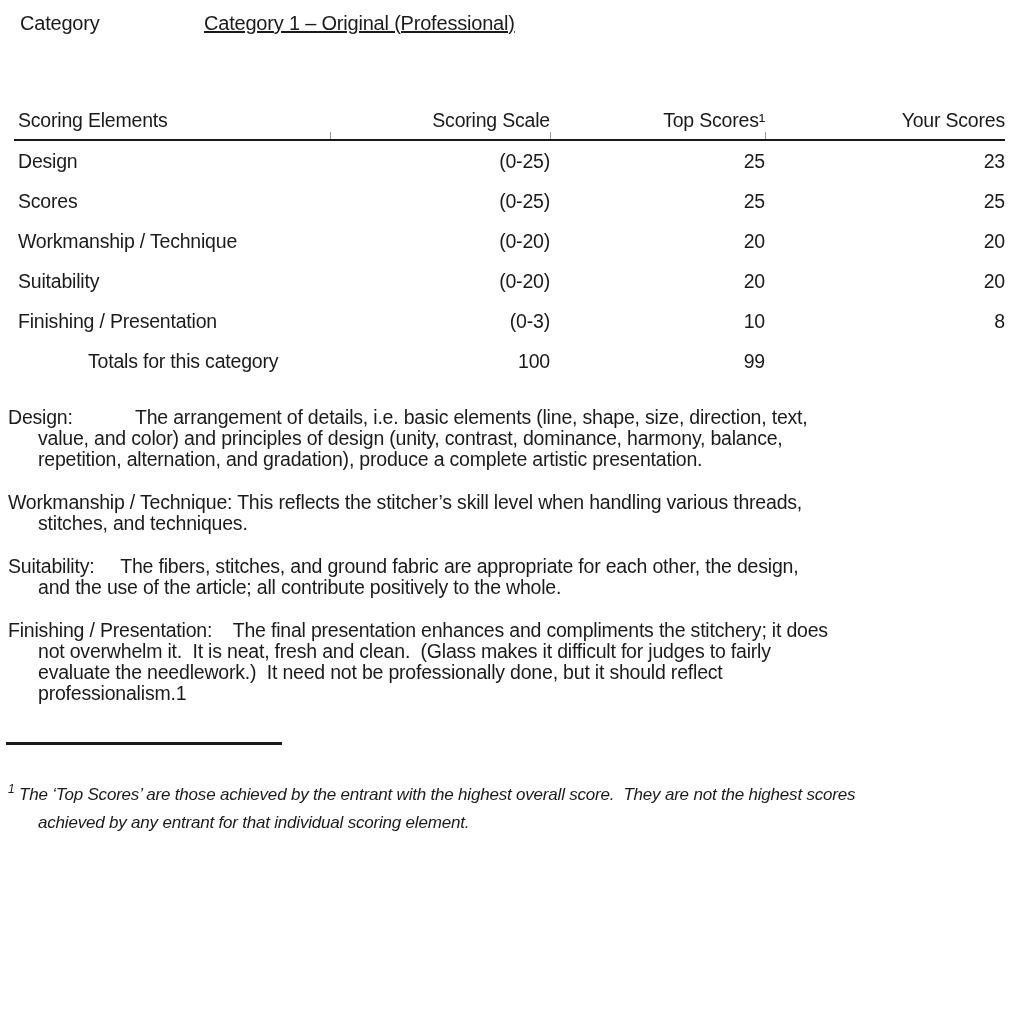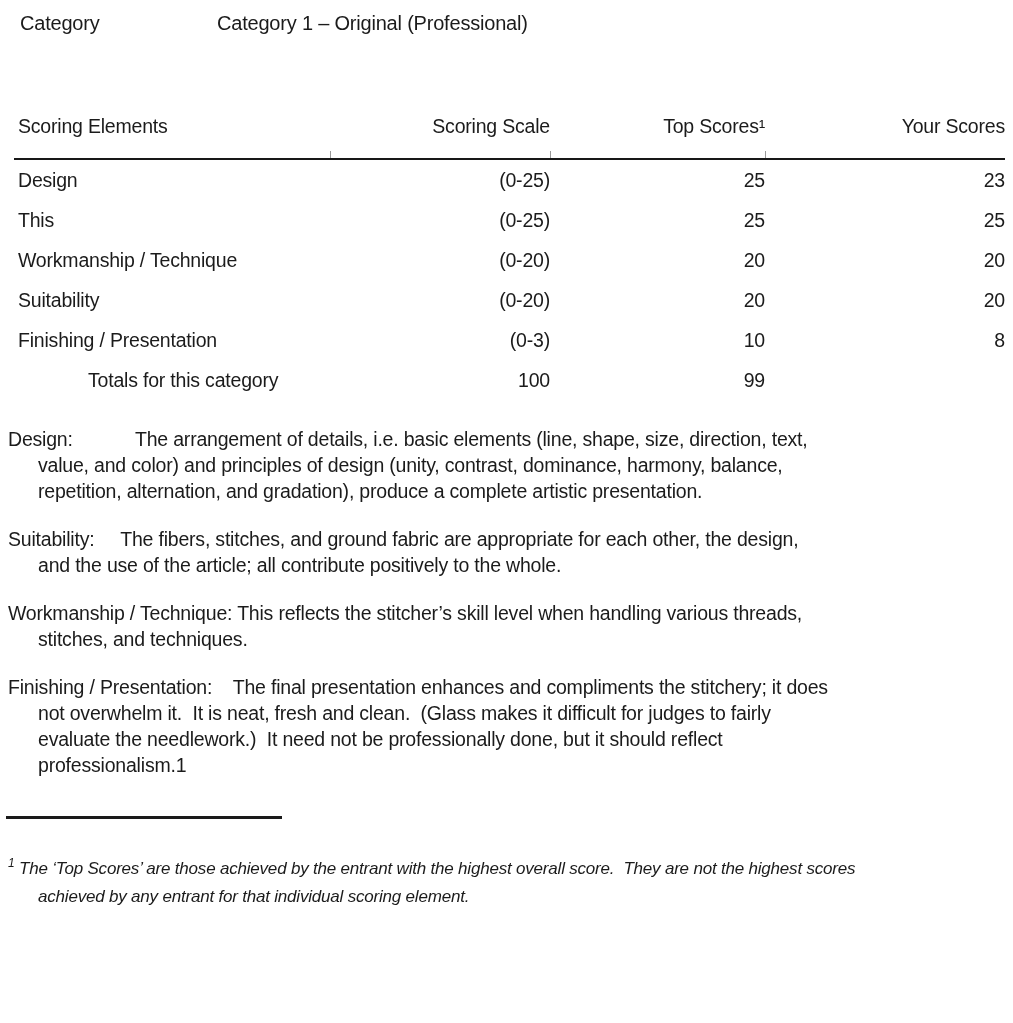--- a/index.html
+++ b/index.html
@@ -11,39 +11,39 @@
     width: 1013px;
     height: 1023px;
     overflow: hidden;
     font-family: "Liberation Sans", "DejaVu Sans", sans-serif;
     color: #1b1b1b;
     letter-spacing: -0.2px;
   }
   .page { position: relative; width: 1013px; height: 1023px; }
 
   
-  .category-row { position: relative; height: 24px; padding-top: 14px; font-size: 20px; }
+  .category-row { position: relative; height: 24px; padding-top: 8px; font-size: 20px; }
   .category-label { position: absolute; left: 20px; top: 12px; }
-  .category-value { position: absolute; left: 217px; top: 12px; }
+  .category-value { position: absolute; left: 204px; top: 12px; text-decoration: underline; }
 
   
   .score-table { margin: 68px 0 0 14px; width: 991px; }
   .t-row {
     display: grid;
     grid-template-columns: 316px 220px 215px 240px;
     align-items: center;
     height: 40px;
     font-size: 19.5px;
   }
   .t-header {
     height: 32px;
     align-items: end;
     border-bottom: 2px solid #181818;
     position: relative;
-    padding-bottom: 20px;
+    padding-bottom: 7px;
     box-sizing: content-box;
   }
   .cell-left { text-align: left; padding-left: 4px; }
   .cell-center { text-align: right; }
   .totals-cell { padding-left: 74px; }
   .col-tick {
     position: absolute;
     bottom: 0;
     width: 1px;
     height: 7px;
@@ -53,21 +53,21 @@
   .tick-2 { left: 536px; }
   .tick-3 { left: 751px; }
 
   
   .descriptions { margin-top: 26px; }
   .para {
     margin: 0 0 22px 8px;
     padding-left: 30px;
     text-indent: -30px;
     font-size: 19.5px;
-    line-height: 26px;
+    line-height: 21px;
     white-space: pre-wrap;
     max-width: 995px;
   }
 
   
   .footnote-rule {
     margin: 38px 0 0 6px;
     width: 276px;
     height: 3px;
     background: #1a1a1a;
@@ -105,21 +105,21 @@
       <div class="col-tick tick-3"></div>
     </div>
 
     <div class="t-row">
       <div class="cell-left">Design</div>
       <div class="cell-center">(0-25)</div>
       <div class="cell-center">25</div>
       <div class="cell-center">23</div>
     </div>
     <div class="t-row">
-      <div class="cell-left">This</div>
+      <div class="cell-left">Scores</div>
       <div class="cell-center">(0-25)</div>
       <div class="cell-center">25</div>
       <div class="cell-center">25</div>
     </div>
     <div class="t-row">
       <div class="cell-left">Workmanship / Technique</div>
       <div class="cell-center">(0-20)</div>
       <div class="cell-center">20</div>
       <div class="cell-center">20</div>
     </div>
@@ -140,24 +140,24 @@
       <div class="cell-left totals-cell">Totals for this category</div>
       <div class="cell-center">100</div>
       <div class="cell-center">99</div>
     </div>
   </div>
 
   <div class="descriptions">
     <p class="para">Design:            The arrangement of details, i.e. basic elements (line, shape, size, direction, text,
 value, and color) and principles of design (unity, contrast, dominance, harmony, balance,
 repetition, alternation, and gradation), produce a complete artistic presentation.</p>
+    <p class="para">Workmanship / Technique: This reflects the stitcher’s skill level when handling various threads,
+stitches, and techniques.</p>
     <p class="para">Suitability:     The fibers, stitches, and ground fabric are appropriate for each other, the design,
 and the use of the article; all contribute positively to the whole.</p>
-    <p class="para">Workmanship / Technique: This reflects the stitcher’s skill level when handling various threads,
-stitches, and techniques.</p>
     <p class="para">Finishing / Presentation:    The final presentation enhances and compliments the stitchery; it does
 not overwhelm it.  It is neat, fresh and clean.  (Glass makes it difficult for judges to fairly
 evaluate the needlework.)  It need not be professionally done, but it should reflect
 professionalism.1</p>
   </div>
 
   <div class="footnote-rule"></div>
 
   <p class="footnote"><sup>1</sup><span> The ‘Top Scores’ are those achieved by the entrant with the highest overall score.  They are not the highest scores
 achieved by any entrant for that individual scoring element.</span></p>

